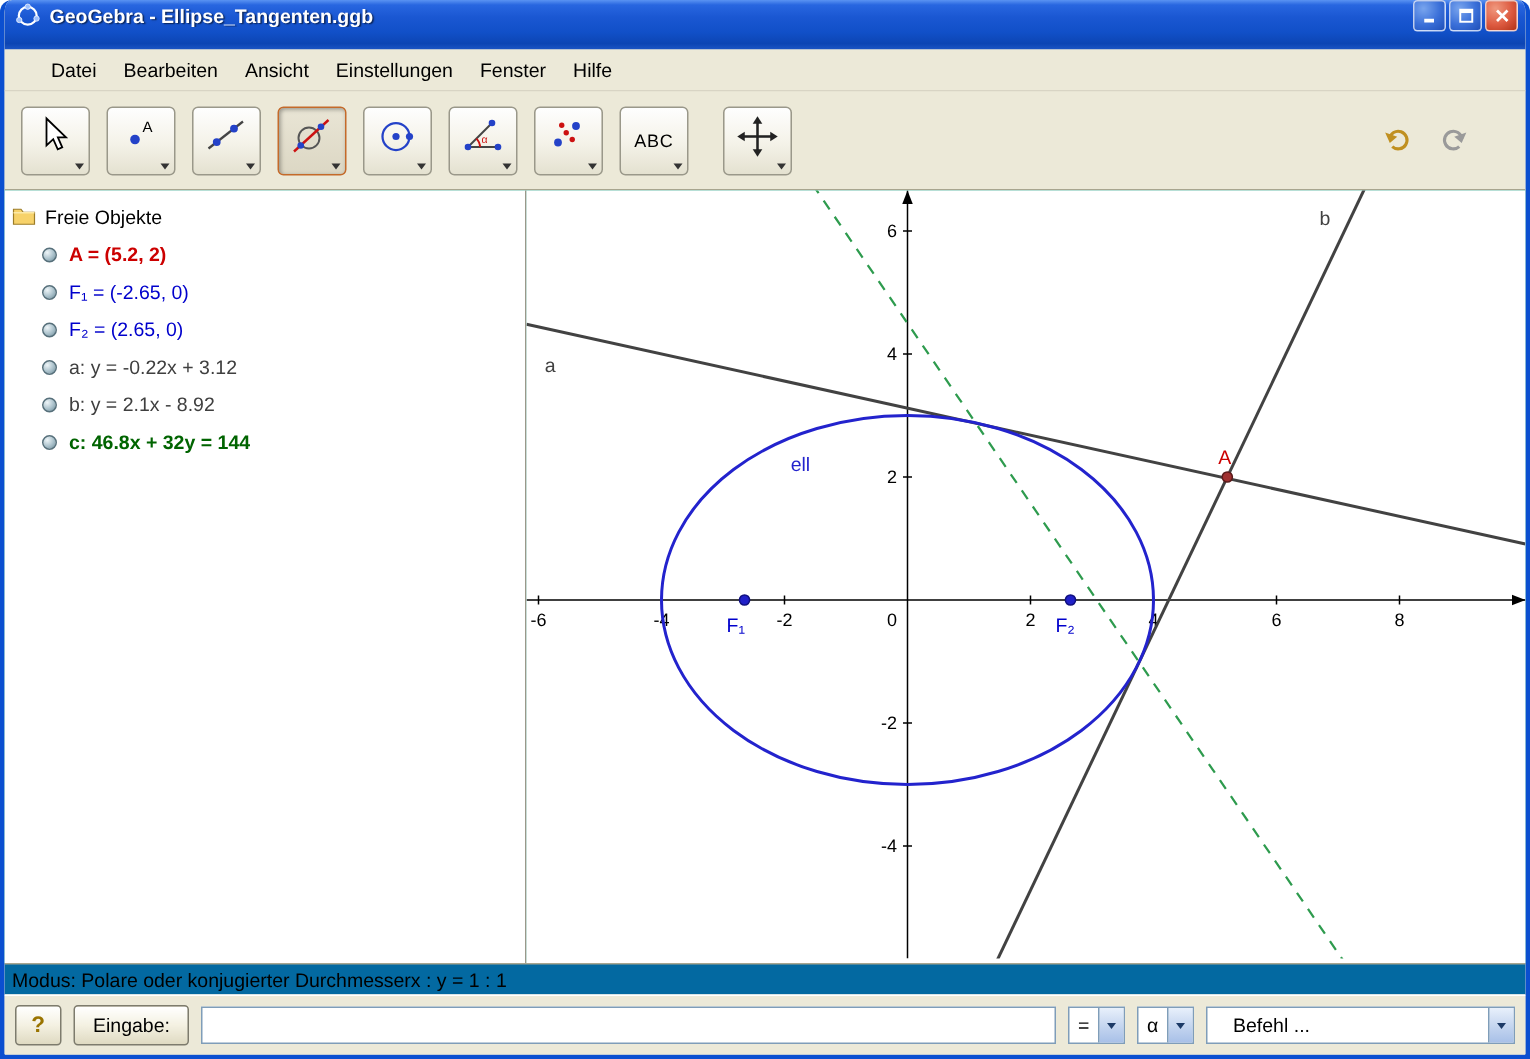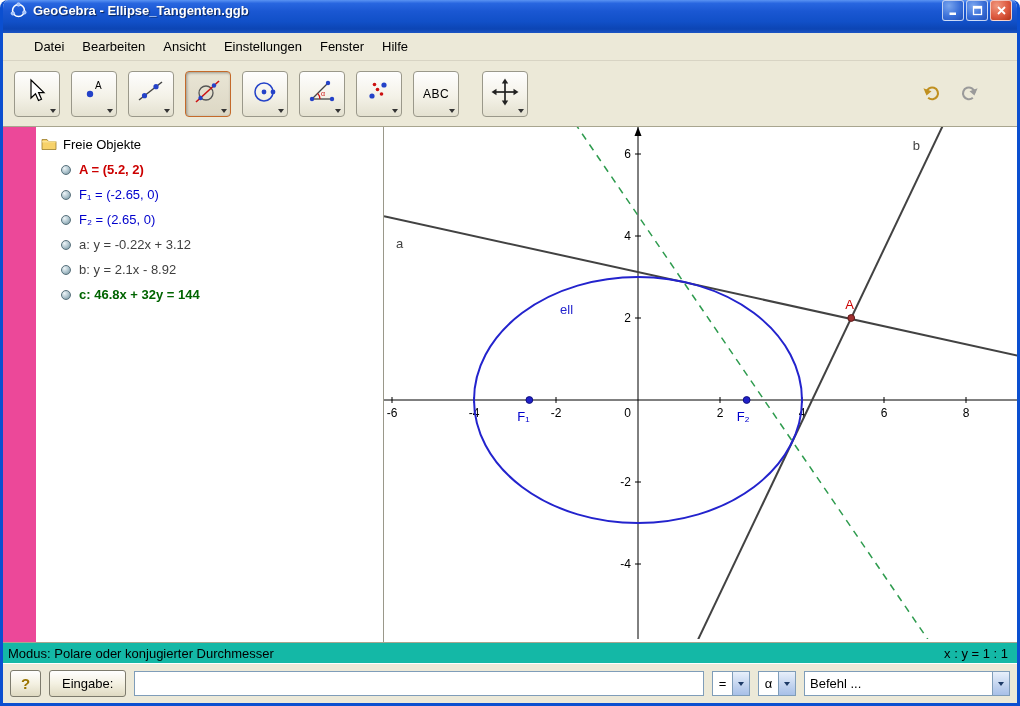--- a/index.html
+++ b/index.html
@@ -37,51 +37,51 @@
   .tool-btn.gap { margin-left:12px; }
   .tool-btn svg { width:30px; height:30px; }
   .tool-label { font-size:12px; color:#000; letter-spacing:.5px; }
   .tool-caret { position:absolute; right:3px; bottom:3px; width:0; height:0;
                 border-left:3px solid transparent; border-right:3px solid transparent; border-top:4px solid #333; }
   .toolbar-right { margin-left:auto; display:flex; gap:16px; padding-right:26px; }
   .history-btn { width:22px; height:22px; display:flex; align-items:center; justify-content:center;
                  background:none; border:none; padding:0; }
 
   
-  .main { flex:1 1 auto; display:flex; background:#ec4899; min-height:0;padding-left:33px; }
+  .main { flex:1 1 auto; display:flex; background:#14b8a6; min-height:0; }
   .algebra { flex:0 0 348px; width:348px; border-right:1px solid #9a988a; background:#fff; padding-top:5px;
              font-size:13px; overflow:hidden; }
   .alg-group { display:flex; align-items:center; height:25px; padding-left:5px; gap:6px; color:#000; }
   .alg-item { display:flex; align-items:center; height:25px; padding-left:25px; gap:8px; }
   .marble { width:10px; height:10px; border-radius:50%; flex:0 0 10px;
             background:radial-gradient(circle at 32% 30%, #eef5f8, #a9c0ca 55%, #6c8b97); border:1px solid #57707b; }
   .graphics { flex:1; position:relative; background:#fff; }
   .graphics svg { display:block; }
 
   
-  .statusbar { flex:0 0 21px; display:flex; justify-content:space-between; align-items:center; background:#14b8a6;
+  .statusbar { flex:0 0 21px; display:flex; align-items:center; background:#0369a1;
                border-top:1px solid #a8a58f; font-size:13px; padding:0 9px 0 5px; color:#000; }
 
   
   .inputbar { flex:0 0 40px; display:flex; align-items:center; gap:8px; background:#ece9d8; padding:0 7px;
               border-top:1px solid #ffffff; }
   .xp-btn { border:1px solid #7d7b6d; border-radius:3px; background:linear-gradient(180deg,#ffffff,#f4f1e2 50%,#dfdac2);
             font-size:13px; height:27px; padding:0 12px; font-family:inherit; color:#000; }
   .help-btn { width:31px; padding:0; font-weight:bold; color:#9a7400; font-size:15px; }
   .input-field { flex:1; height:25px; border:1px solid #7f9db9; padding:0 5px; font-size:13px; font-family:inherit; }
   .combo { display:flex; align-items:stretch; height:25px; border:1px solid #7f9db9; background:#fff; }
   .combo-val { display:flex; align-items:center; padding:0 5px; font-size:13px; color:#000; }
   .combo-arrow { width:17px; display:flex; align-items:center; justify-content:center;
                  background:linear-gradient(180deg,#e8f0fb,#c0d2ee 60%,#a8c0e8); border-left:1px solid #7f9db9; }
   .combo-arrow::after { content:""; width:0; height:0; border-left:3.5px solid transparent;
                         border-right:3.5px solid transparent; border-top:4px solid #1c3a66; }
   .combo.small { width:38px; }
   .combo.small .combo-val { flex:1; justify-content:center; }
   .combo.cmd { width:206px; }
-  .combo.cmd .combo-val { flex:1; }
+  .combo.cmd .combo-val { flex:1;margin-left:12px; }
 </style>
 </head>
 <body>
 
 <div class="window">
 
   <div class="titlebar">
     <span class="app-icon">
       <svg viewBox="0 0 18 18">
           <circle cx="9" cy="9" r="6.3" fill="none" stroke="#ffffff" stroke-width="1.6"></circle>

